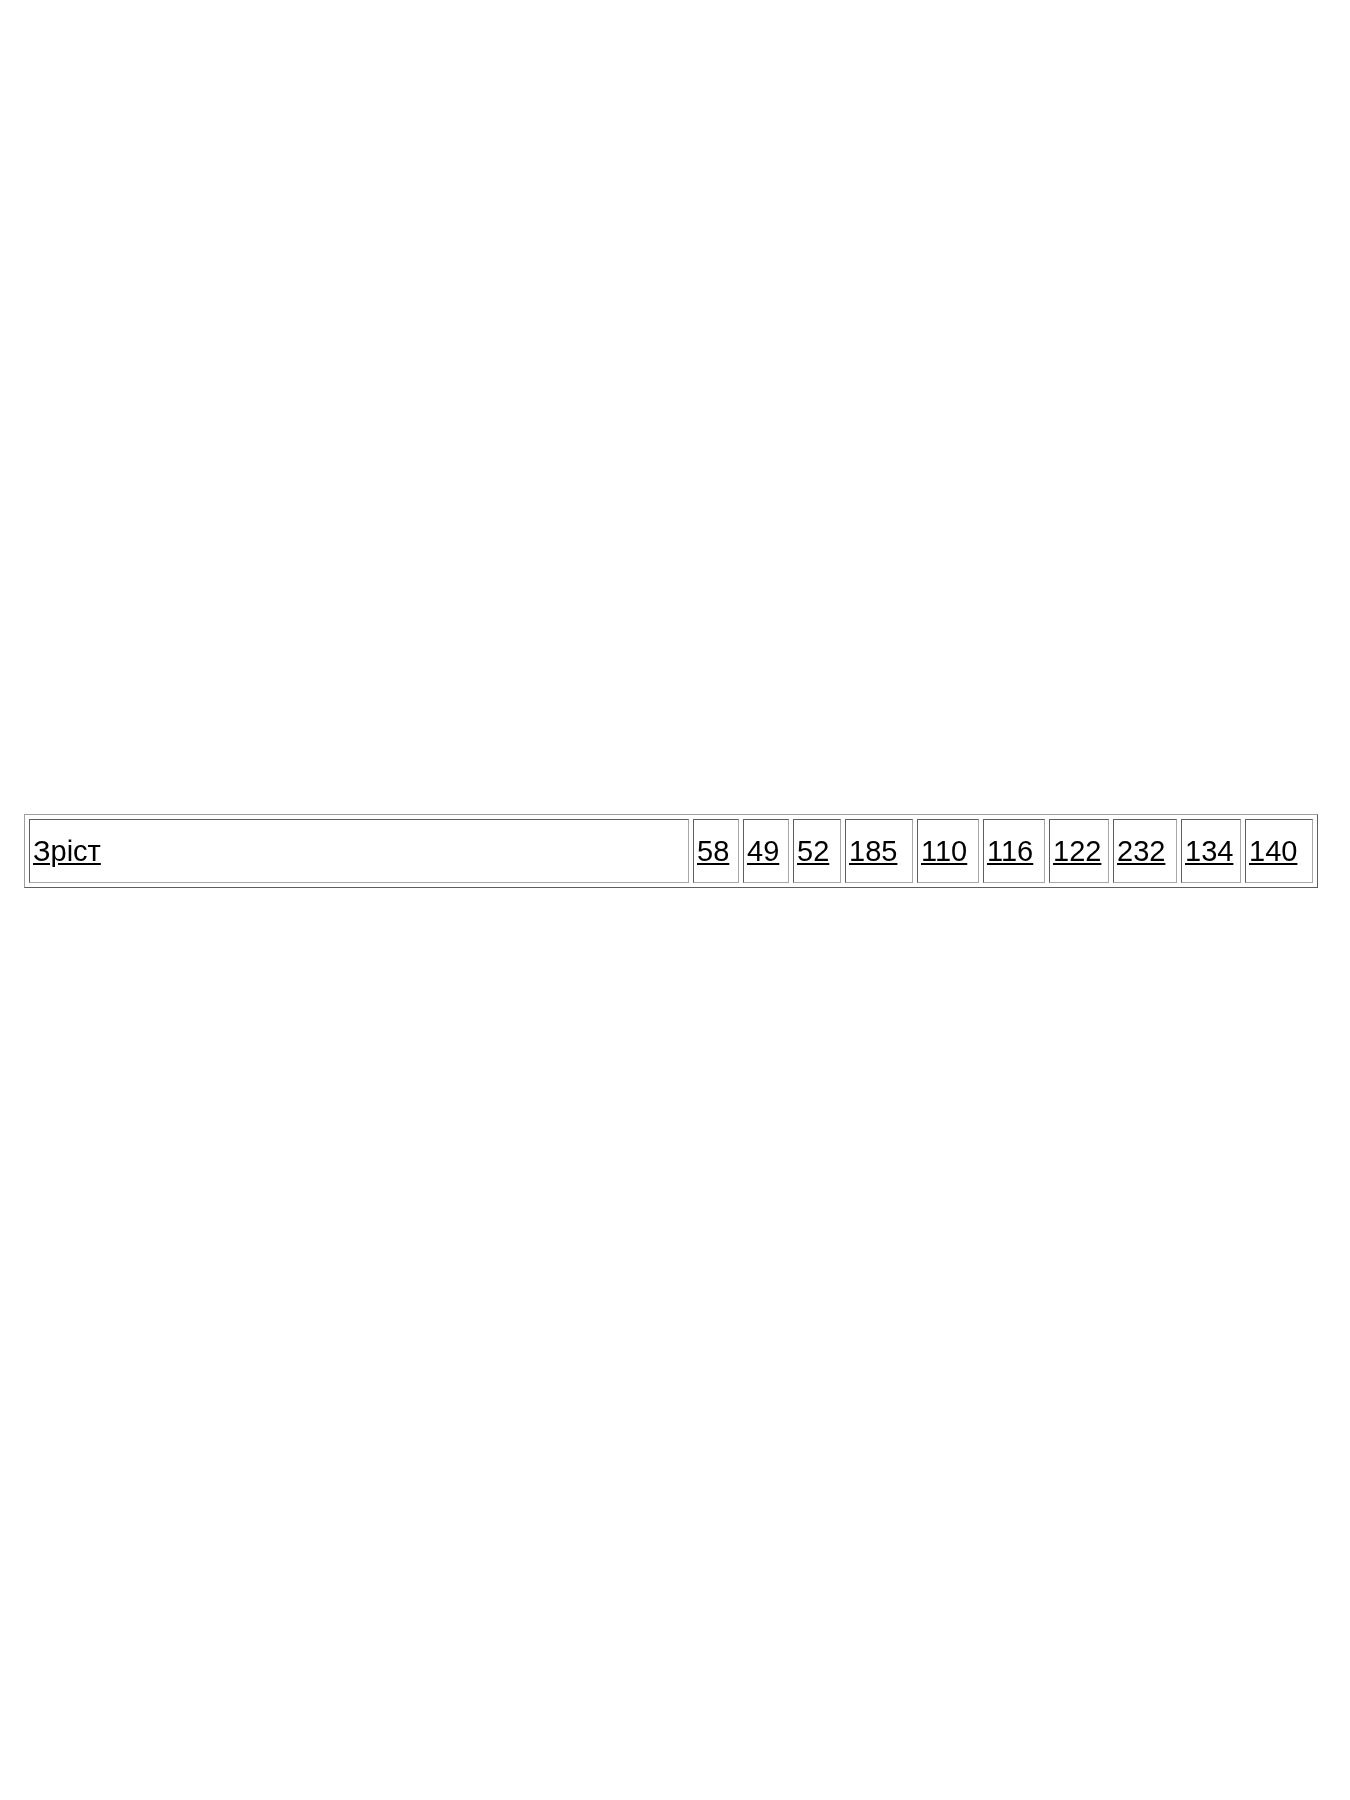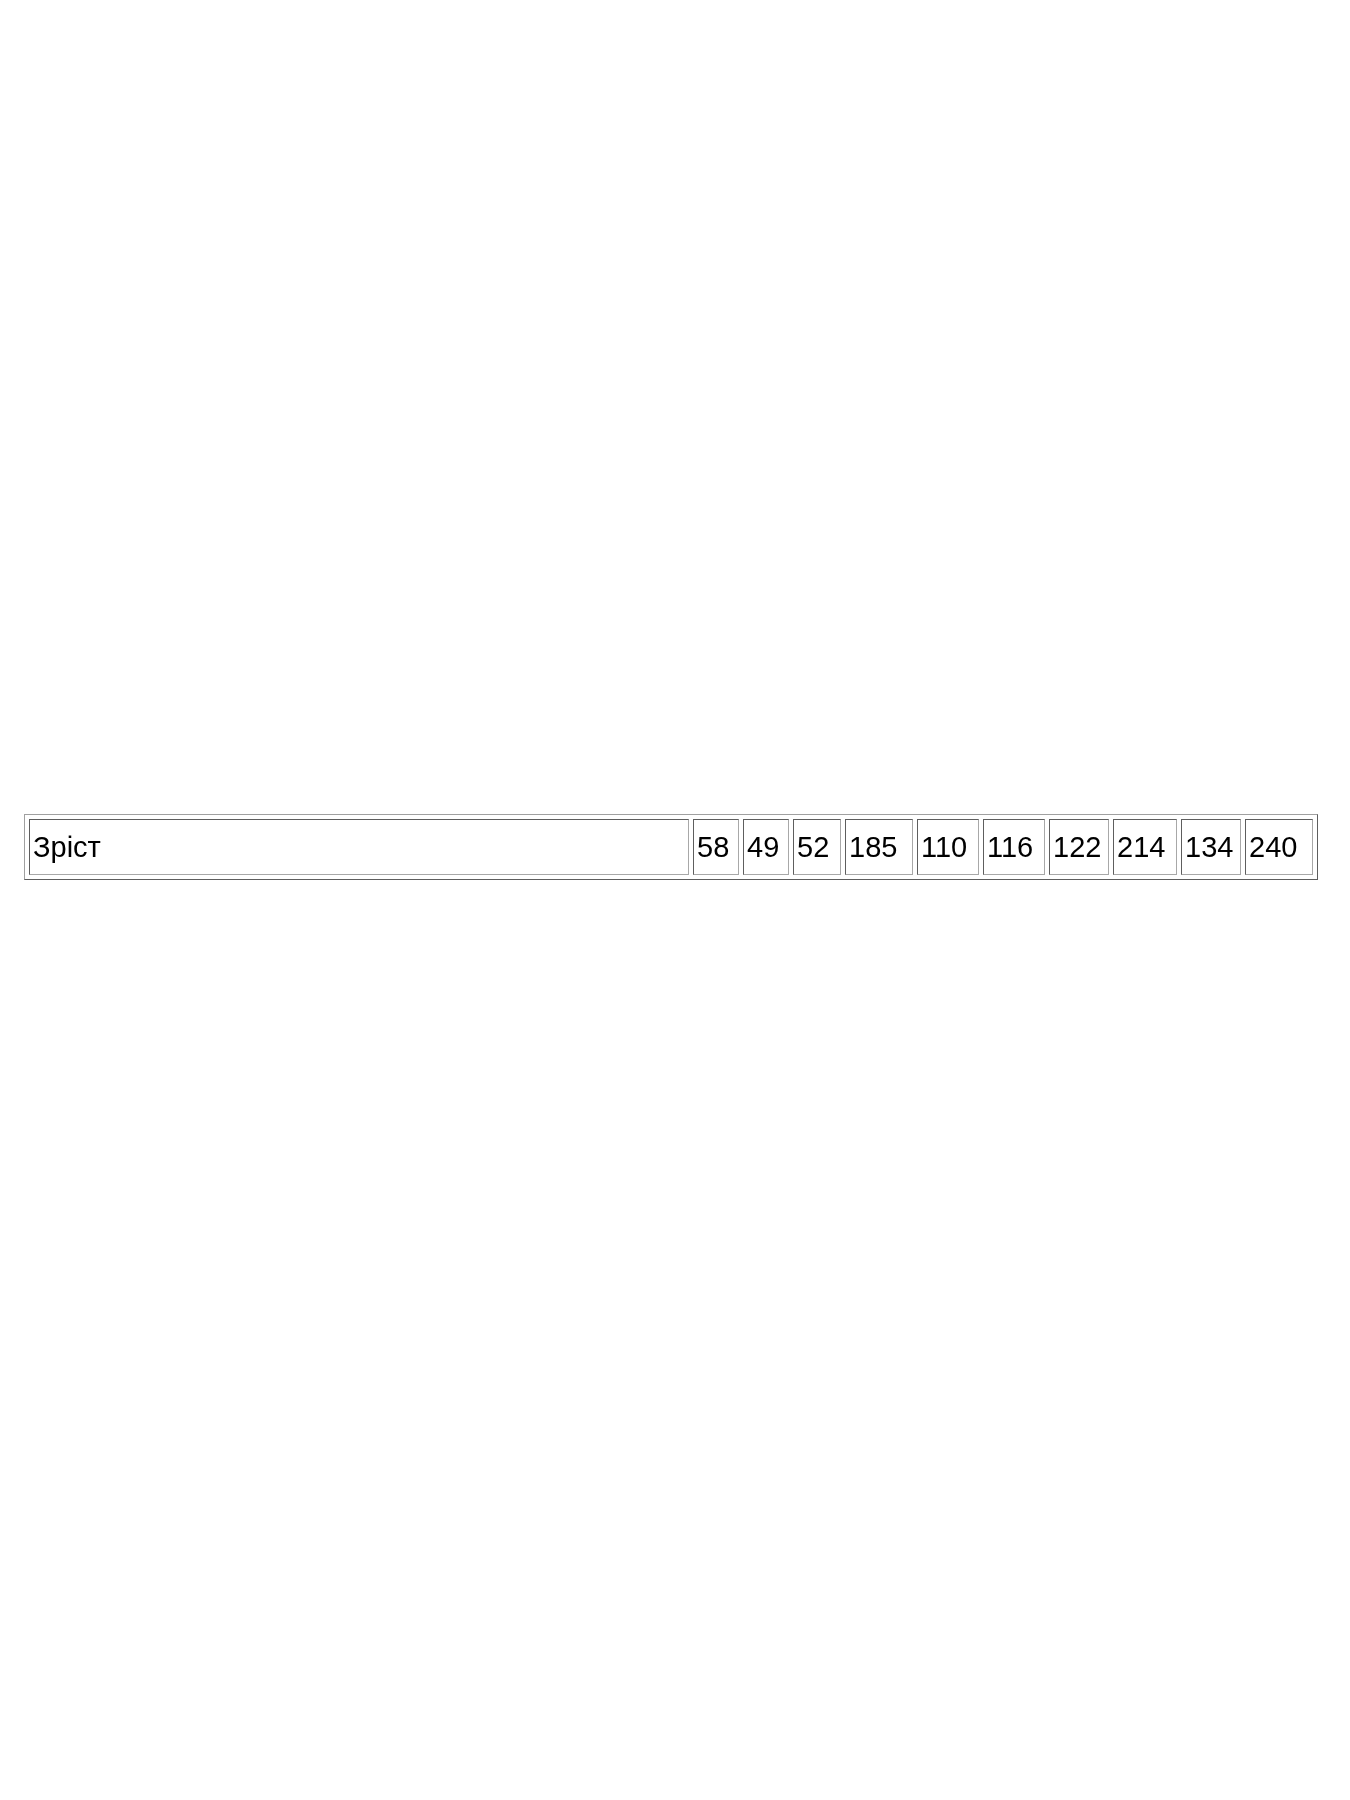--- a/index.html
+++ b/index.html
@@ -23,32 +23,33 @@
     border-collapse: separate;
     border-spacing: 4px;
     table-layout: fixed;
     background: #ffffff;
     
     border: 1px solid;
     border-color: #a0a0a0 #5e5e5e #5e5e5e #a0a0a0;
   }
   table.size-table td {
     box-sizing: border-box;
-    height: 56px;
+    height: 64px;
     padding: 0 3px;
     font-size: 29px;
     line-height: 1;
     vertical-align: middle;
     text-align: left;
     white-space: nowrap;
     overflow: hidden;
     background: #ffffff;
     
     border: 1px solid;
     border-color: #5e5e5e #a8a8a8 #a8a8a8 #5e5e5e;
+    text-decoration: underline;
   }
   col.c-label  { width: 660px; }
   col.c-s1  { width: 46px; }
   col.c-s2  { width: 46px; }
   col.c-s3  { width: 48px; }
   col.c-s4  { width: 68px; }
   col.c-s5  { width: 62px; }
   col.c-s6  { width: 62px; }
   col.c-s7  { width: 60px; }
   col.c-s8  { width: 64px; }
@@ -76,19 +77,19 @@
     <tbody>
       <tr>
         <td>Зріст</td>
         <td>58</td>
         <td>49</td>
         <td>52</td>
         <td>185</td>
         <td>110</td>
         <td>116</td>
         <td>122</td>
-        <td>214</td>
+        <td>232</td>
         <td>134</td>
-        <td>240</td>
+        <td>140</td>
       </tr>
     </tbody>
   </table>
 </div>
 
 </body></html>

